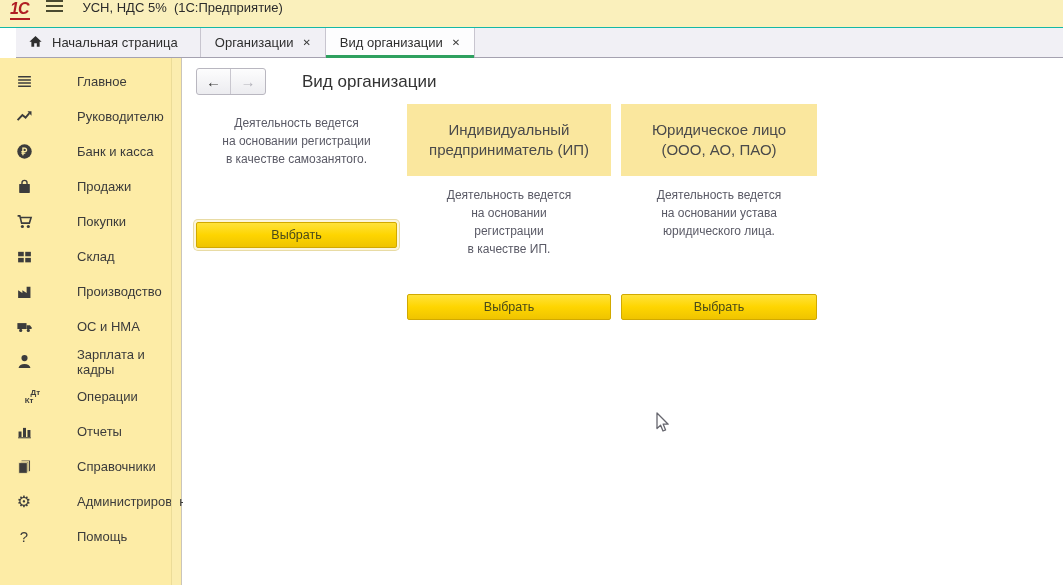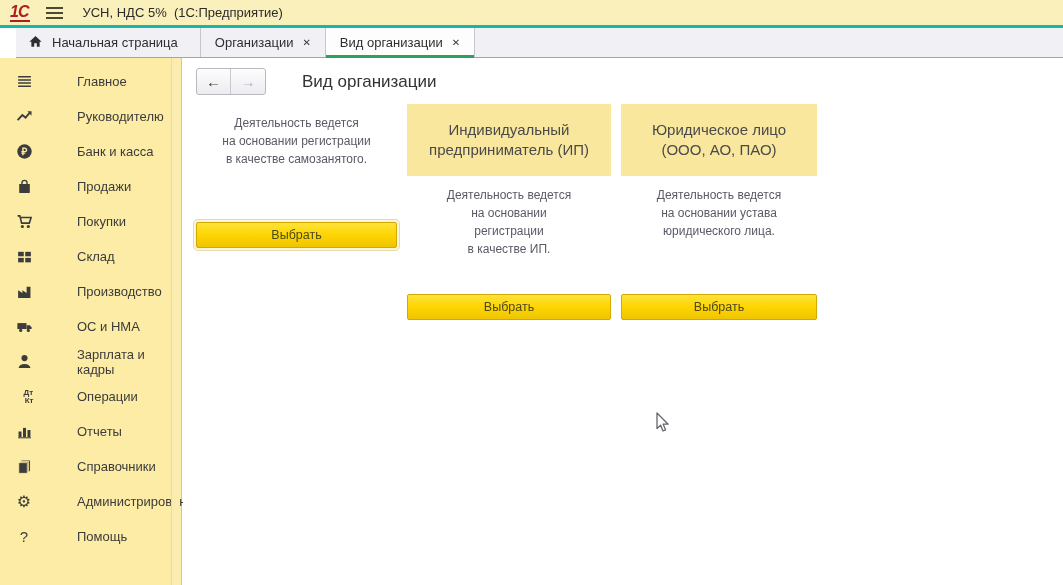--- a/index.html
+++ b/index.html
@@ -5,22 +5,22 @@
   * { box-sizing: border-box; }
   html,body { margin:0; padding:0; }
   body {
     width:1063px; height:585px; position:relative; overflow:hidden;
     background:#fff; font-family:"Liberation Sans", sans-serif;
   }
 
   
   .topbar {
     position:absolute; top:0; left:0; width:1063px; height:28px;
-    background:var(--topbar-bg,#FAF0BC); border-bottom:3px solid #14b8a6;
-    display:flex; align-items:center;
+    background:var(--topbar-bg,#FAF0BC); border-bottom:1px solid #14b8a6;
+    display:flex; align-items:flex-start;
   }
   .logo {
     margin-left:10px; color:var(--logo-red,#B01E23); font-weight:bold;
     font-style:italic; font-size:16px; letter-spacing:-1px;
     border-bottom:2px solid var(--logo-red,#B01E23); line-height:1.1; padding:0 2px 0 0;
   }
   .hamburger { margin-left:16px; width:17px; display:flex; flex-direction:column; gap:3px; cursor:pointer; }
   .hamburger i { display:block; height:2px; background:#4a4a30; }
   .win-title { margin-left:19px; font-size:13px; color:#2b2b2b; white-space:pre; }
 
@@ -50,21 +50,21 @@
   }
   .side-scroll {
     position:absolute; top:0; right:1px; bottom:0; width:9px;
     background:#FBEDAF; border-left:1px solid #EBDC98;
   }
   .side-item { height:35px; display:flex; align-items:center; padding-left:13px; cursor:pointer;gap:33px; }
   .side-icon { flex:0 0 22px; width:22px; display:flex; justify-content:center; align-items:center; }
   .side-label { margin-left:9px; font-size:13px; color:#3b3b3b; }
   .dtkt { display:block; width:19px; height:18px; position:relative; color:#3C3C3C; }
   .dtkt b { position:absolute; font-size:8px; line-height:1; }
-  .dtkt b.t { top:1px; left:9px; }
+  .dtkt b.t { top:1px; left:16px; }
   .dtkt b.b { bottom:1px; right:0; }
   .gear-glyph { font-size:16px; color:#3C3C3C; line-height:1; }
   .q-glyph { font-size:15px; color:#3C3C3C; line-height:1; }
 
   
   .main { position:absolute; left:183px; top:58px; right:0; bottom:0; background:#fff; }
   .nav-row { display:flex; align-items:center; margin:10px 0 0 13px; }
   .nav-btns {
     display:flex; border:1px solid #B9B7C0; border-radius:3px; overflow:hidden;
     background:linear-gradient(#FDFDFD,#ECECF0);

